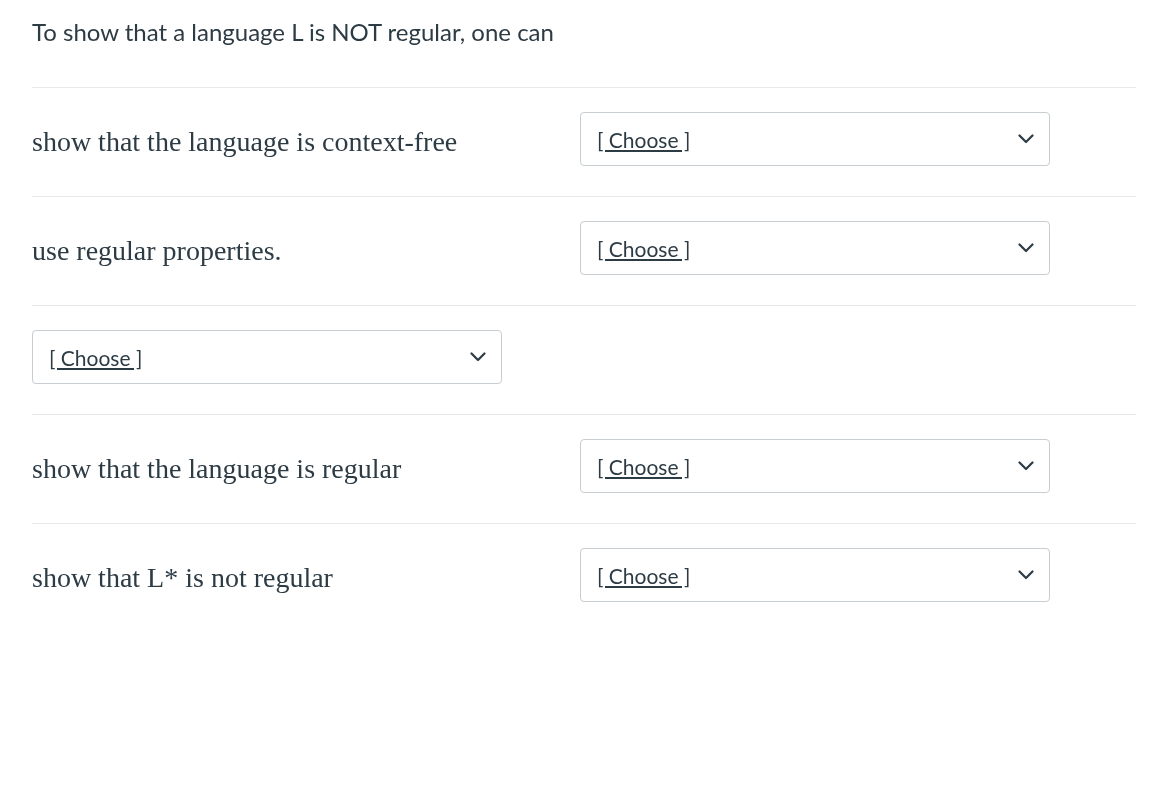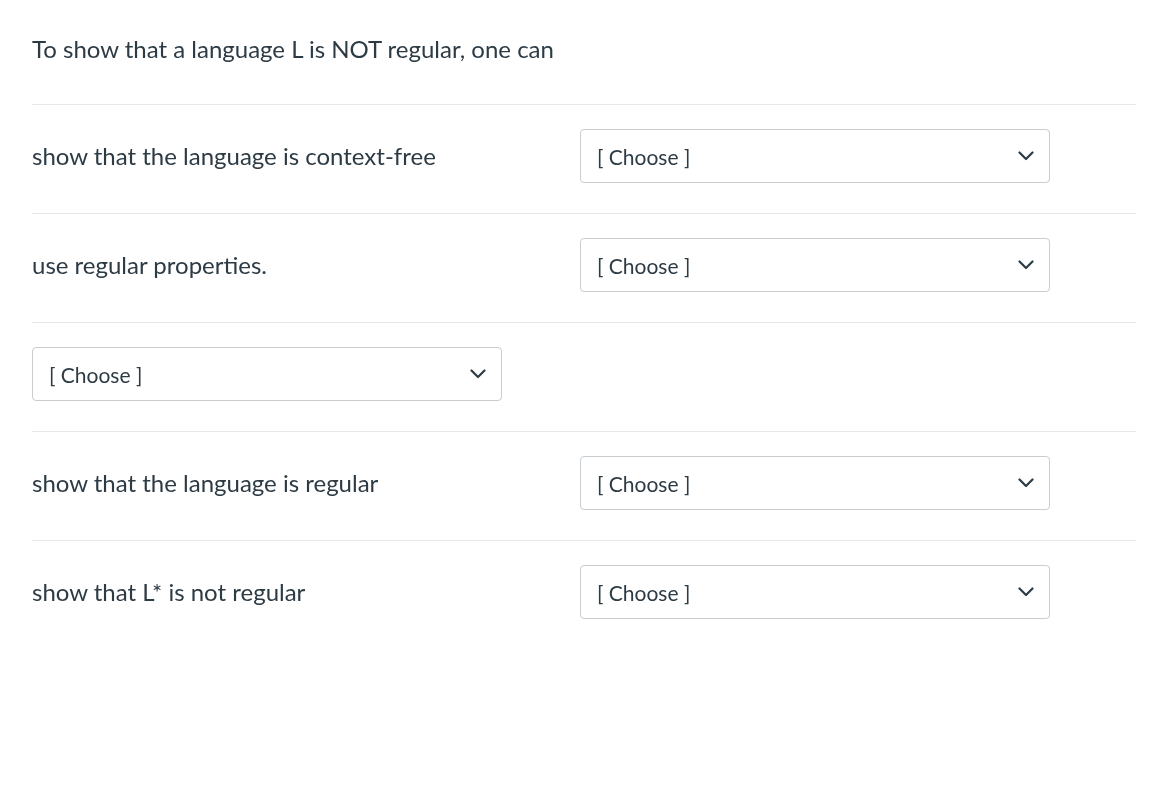--- a/index.html
+++ b/index.html
@@ -6,58 +6,60 @@
   html, body {
     margin: 0;
     padding: 0;
     width: 1168px;
     height: 808px;
     background: #ffffff;
     font-family: "Lato", "Helvetica Neue", Arial, sans-serif;
     color: #2d3b45;
   }
   .container {
-    padding: 25px 32px 0 32px;
+    padding: 8px 32px 0 32px;
   }
   .question-stem {
     font-size: 24px;
     line-height: 1.3;
     color: #2d3b45;
     margin: 8px 0 40px 0;
   }
   .match-row {
     border-top: 1px solid #e8e8e8;
     padding: 24px 0 30px 0;
     display: flex;
     align-items: flex-start;
   }
   .match-label {
     flex: 0 0 548px;
     padding-right: 24px;
-    font-size: 24px;
+    font-size: 28px;
     line-height: 1.45;
     color: #2d3b45;
     padding-top: 10px;
+    font-family: Liberation Serif, serif;
   }
   .select-wrap {
     flex: 0 0 470px;
     position: relative;
   }
   .pseudo-select {
     width: 100%;
     height: 54px;
     border: 1px solid #c7cdd1;
     border-radius: 4px;
     background: #ffffff;
     padding: 0 42px 0 16px;
     font-size: 21px;
     color: #2d3b45;
     display: flex;
     align-items: center;
     cursor: pointer;
+    text-decoration: underline;
   }
   .chevron {
     position: absolute;
     right: 16px;
     top: 50%;
     transform: translateY(-50%);
     pointer-events: none;
   }
   .chevron svg { display: block; }
 </style>

